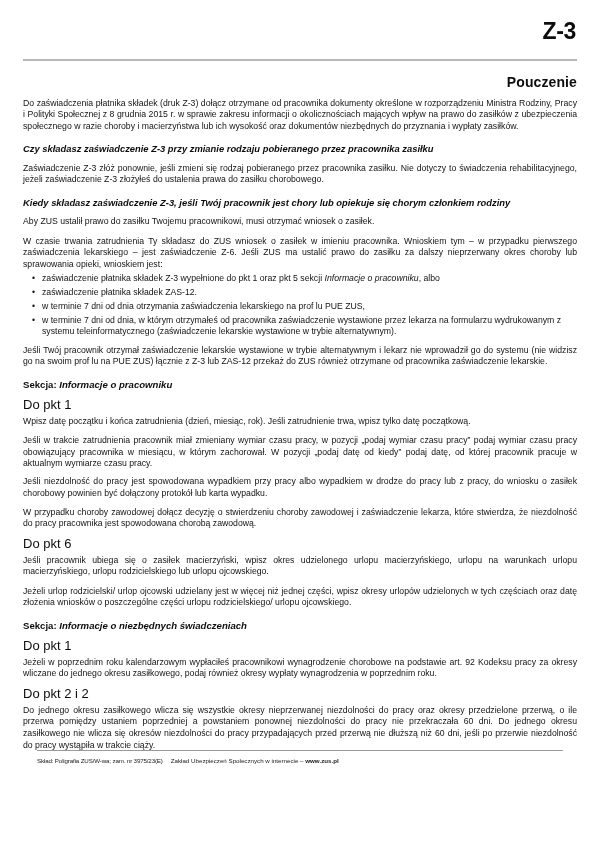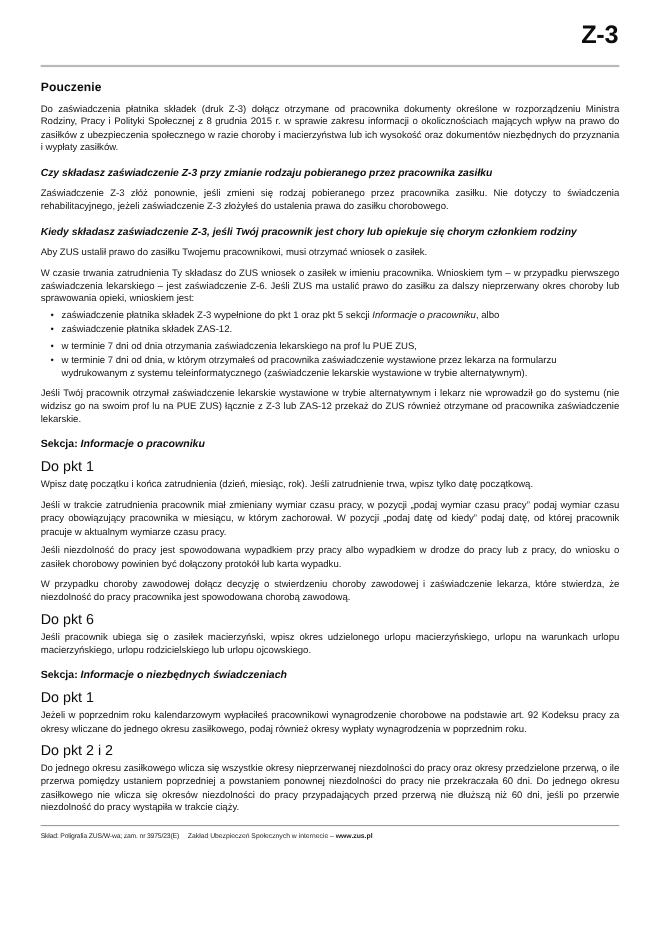--- a/index.html
+++ b/index.html
@@ -12,42 +12,42 @@
     height: 849px;
     font-family: "Liberation Sans", sans-serif;
     color: #000000;
     -webkit-font-smoothing: antialiased;
   }
   .page {
     position: relative;
     width: 600px;
     height: 793px;
     box-sizing: border-box;
-    padding: 0 37px;
+    padding: 0 23px;
     background: #ffffff;
   }
   .form-code {
     text-align: right;
     font-size: 23px;
     font-weight: bold;
     letter-spacing: -0.3px;
     line-height: 1;
     padding-top: 20px;
     padding-right: 1px;
     color: #0d0d0d;
   }
   .rule-top {
     margin-top: 16px;
     height: 2px;
     background: #b9b9b9;
     width: 100%;
   }
   .doc-title {
-    text-align: left;
-    font-size: 11px;
+    text-align: right;
+    font-size: 14px;
     font-weight: bold;
     margin-top: 13px;
     letter-spacing: 0.1px;
     color: #0d0d0d;
   }
   p.para {
     font-size: 8.7px;
     line-height: 11.6px;
     text-align: justify;
     margin: 7.5px 0 0 0;
@@ -185,20 +185,21 @@
 
   <h3 class="sub-head">Do pkt 1</h3>
   <p class="para tight">Wpisz datę początku i końca zatrudnienia (dzień, miesiąc, rok). Jeśli zatrudnienie trwa, wpisz tylko datę początkową.</p>
   <p class="para">Jeśli w trakcie zatrudnienia pracownik miał zmieniany wymiar czasu pracy, w pozycji „podaj wymiar czasu pracy” podaj wymiar czasu pracy obowiązujący pracownika w miesiącu, w którym zachorował. W pozycji „podaj datę od kiedy” podaj datę, od której pracownik pracuje w aktualnym wymiarze czasu pracy.</p>
 
   <p class="para tight">Jeśli niezdolność do pracy jest spowodowana wypadkiem przy pracy albo wypadkiem w drodze do pracy lub z pracy, do wniosku o zasiłek chorobowy powinien być dołączony protokół lub karta wypadku.</p>
   <p class="para">W przypadku choroby zawodowej dołącz decyzję o stwierdzeniu choroby zawodowej i zaświadczenie lekarza, które stwierdza, że niezdolność do pracy pracownika jest spowodowana chorobą zawodową.</p>
 
   <h3 class="sub-head">Do pkt 6</h3>
   <p class="para tight">Jeśli pracownik ubiega się o zasiłek macierzyński, wpisz okres udzielonego urlopu macierzyńskiego, urlopu na warunkach urlopu macierzyńskiego, urlopu rodzicielskiego lub urlopu ojcowskiego.</p>
+  <p class="para">Jeżeli urlop rodzicielski/ urlop ojcowski udzielany jest w więcej niż jednej części, wpisz okresy urlopów udzielonych w tych częściach oraz datę złożenia wniosków o poszczególne części urlopu rodzicielskiego/ urlopu ojcowskiego.</p>
 
   <h2 class="section-head"><span>Sekcja: </span><em>Informacje o niezbędnych świadczeniach</em></h2>
 
   <h3 class="sub-head">Do pkt 1</h3>
   <p class="para tight">Jeżeli w poprzednim roku kalendarzowym wypłaciłeś pracownikowi wynagrodzenie chorobowe na podstawie art. 92 Kodeksu pracy za okresy wliczane do jednego okresu zasiłkowego, podaj również okresy wypłaty wynagrodzenia w poprzednim roku.</p>
 
   <h3 class="sub-head">Do pkt 2 i 2</h3>
   <p class="para tight">Do jednego okresu zasiłkowego wlicza się wszystkie okresy nieprzerwanej niezdolności do pracy oraz okresy przedzielone przerwą, o ile przerwa pomiędzy ustaniem poprzedniej a powstaniem ponownej niezdolności do pracy nie przekraczała 60 dni. Do jednego okresu zasiłkowego nie wlicza się okresów niezdolności do pracy przypadających przed przerwą nie dłuższą niż 60 dni, jeśli po przerwie niezdolność do pracy wystąpiła w trakcie ciąży.</p>
 
   <div class="footer">

